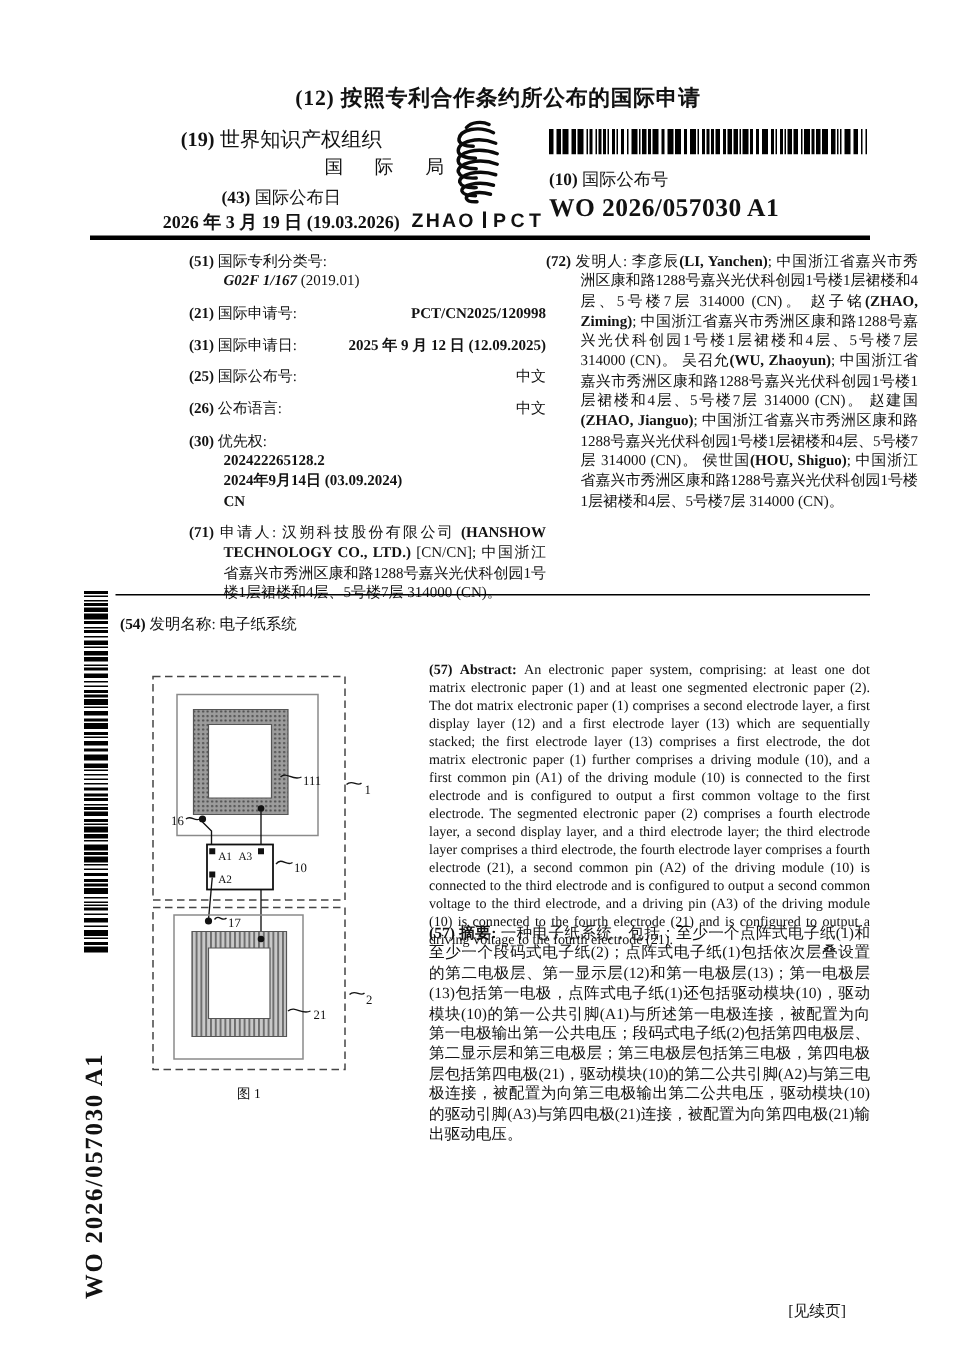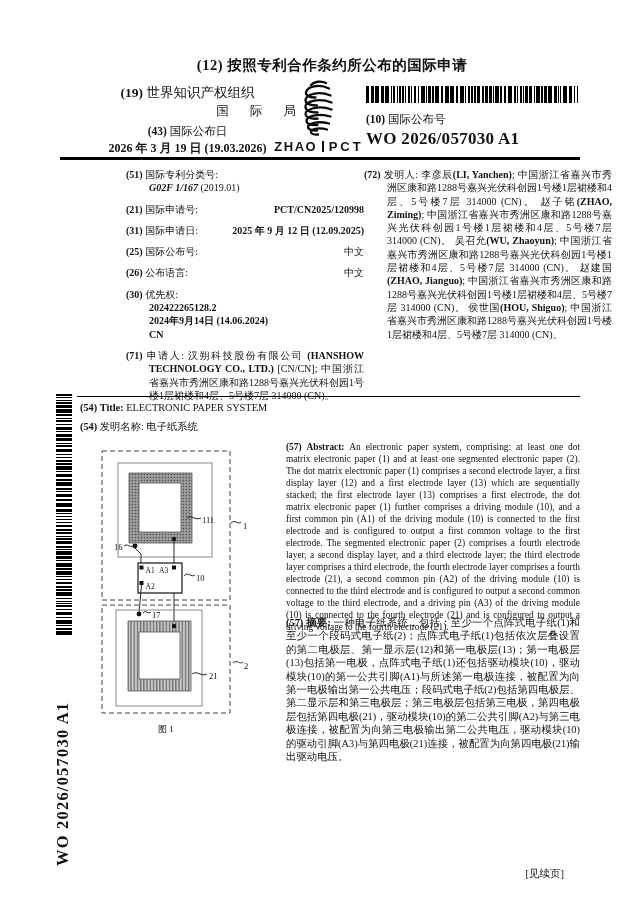--- a/index.html
+++ b/index.html
@@ -173,34 +173,33 @@
     <span>中文</span>
   </div>
   <div class="frow flexrow">
     <span><span class="fnum">(26)</span> <span>公布语言:</span></span>
     <span>中文</span>
   </div>
   <div class="frow">
     <div><span class="fnum">(30)</span> <span>优先权:</span></div>
     <div class="prio">
       <span class="b">202422265128.2</span>
-      <span class="b">2024年9月14日 (14.06.2024)</span>
+      <span class="b">2024年9月14日 (03.09.2024)</span>
       <span class="b">CN</span>
     </div>
   </div>
   <div class="frow hang"><span class="fnum">(71)</span> <span><span class="">申请人: 汉朔科技股份有限公司 </span><span class="b">(HANSHOW TECHNOLOGY CO., LTD.)</span><span class=""> [CN/CN]; 中国浙江省嘉兴市秀洲区康和路1288号嘉兴光伏科创园1号楼1层裙楼和4层、5号楼7层 314000 (CN)。</span></span></div>
 </div>
 
 <div class="abs col" id="col-right">
   <div class="hang"><span class="fnum">(72)</span> <span><span class="">发明人: 李彦辰</span><span class="b">(LI, Yanchen)</span><span class="">; 中国浙江省嘉兴市秀洲区康和路1288号嘉兴光伏科创园1号楼1层裙楼和4层、5号楼7层 314000 (CN)。 赵子铭</span><span class="b">(ZHAO, Ziming)</span><span class="">; 中国浙江省嘉兴市秀洲区康和路1288号嘉兴光伏科创园1号楼1层裙楼和4层、5号楼7层 314000 (CN)。 吴召允</span><span class="b">(WU, Zhaoyun)</span><span class="">; 中国浙江省嘉兴市秀洲区康和路1288号嘉兴光伏科创园1号楼1层裙楼和4层、5号楼7层 314000 (CN)。 赵建国</span><span class="b">(ZHAO, Jianguo)</span><span class="">; 中国浙江省嘉兴市秀洲区康和路1288号嘉兴光伏科创园1号楼1层裙楼和4层、5号楼7层 314000 (CN)。 侯世国</span><span class="b">(HOU, Shiguo)</span><span class="">; 中国浙江省嘉兴市秀洲区康和路1288号嘉兴光伏科创园1号楼1层裙楼和4层、5号楼7层 314000 (CN)。</span></span></div>
 </div>
 
 <div class="abs" id="rule2"></div>
 <div class="abs" id="title-block">
-  <div id="title-en"><span class="fnum">(54)</span> <span><span class="b">Title: </span><span class="">ELECTRONIC PAPER SYSTEM</span></span></div>
   <div id="title-zh"><span class="fnum">(54)</span> <span><span class="">发明名称: 电子纸系统</span></span></div>
 </div>
 
 <svg class="abs" id="figure-svg" width="170" height="312" viewBox="0 0 170 312">
   <defs>
     <pattern id="dots" width="3" height="3" patternUnits="userSpaceOnUse">
       <rect width="3" height="3" fill="#9c9c9c"></rect>
       <circle cx="1.4" cy="1.4" r="0.75" fill="#4c4c4c"></circle>
     </pattern>
     <pattern id="vlines" width="3.2" height="3.2" patternUnits="userSpaceOnUse">

